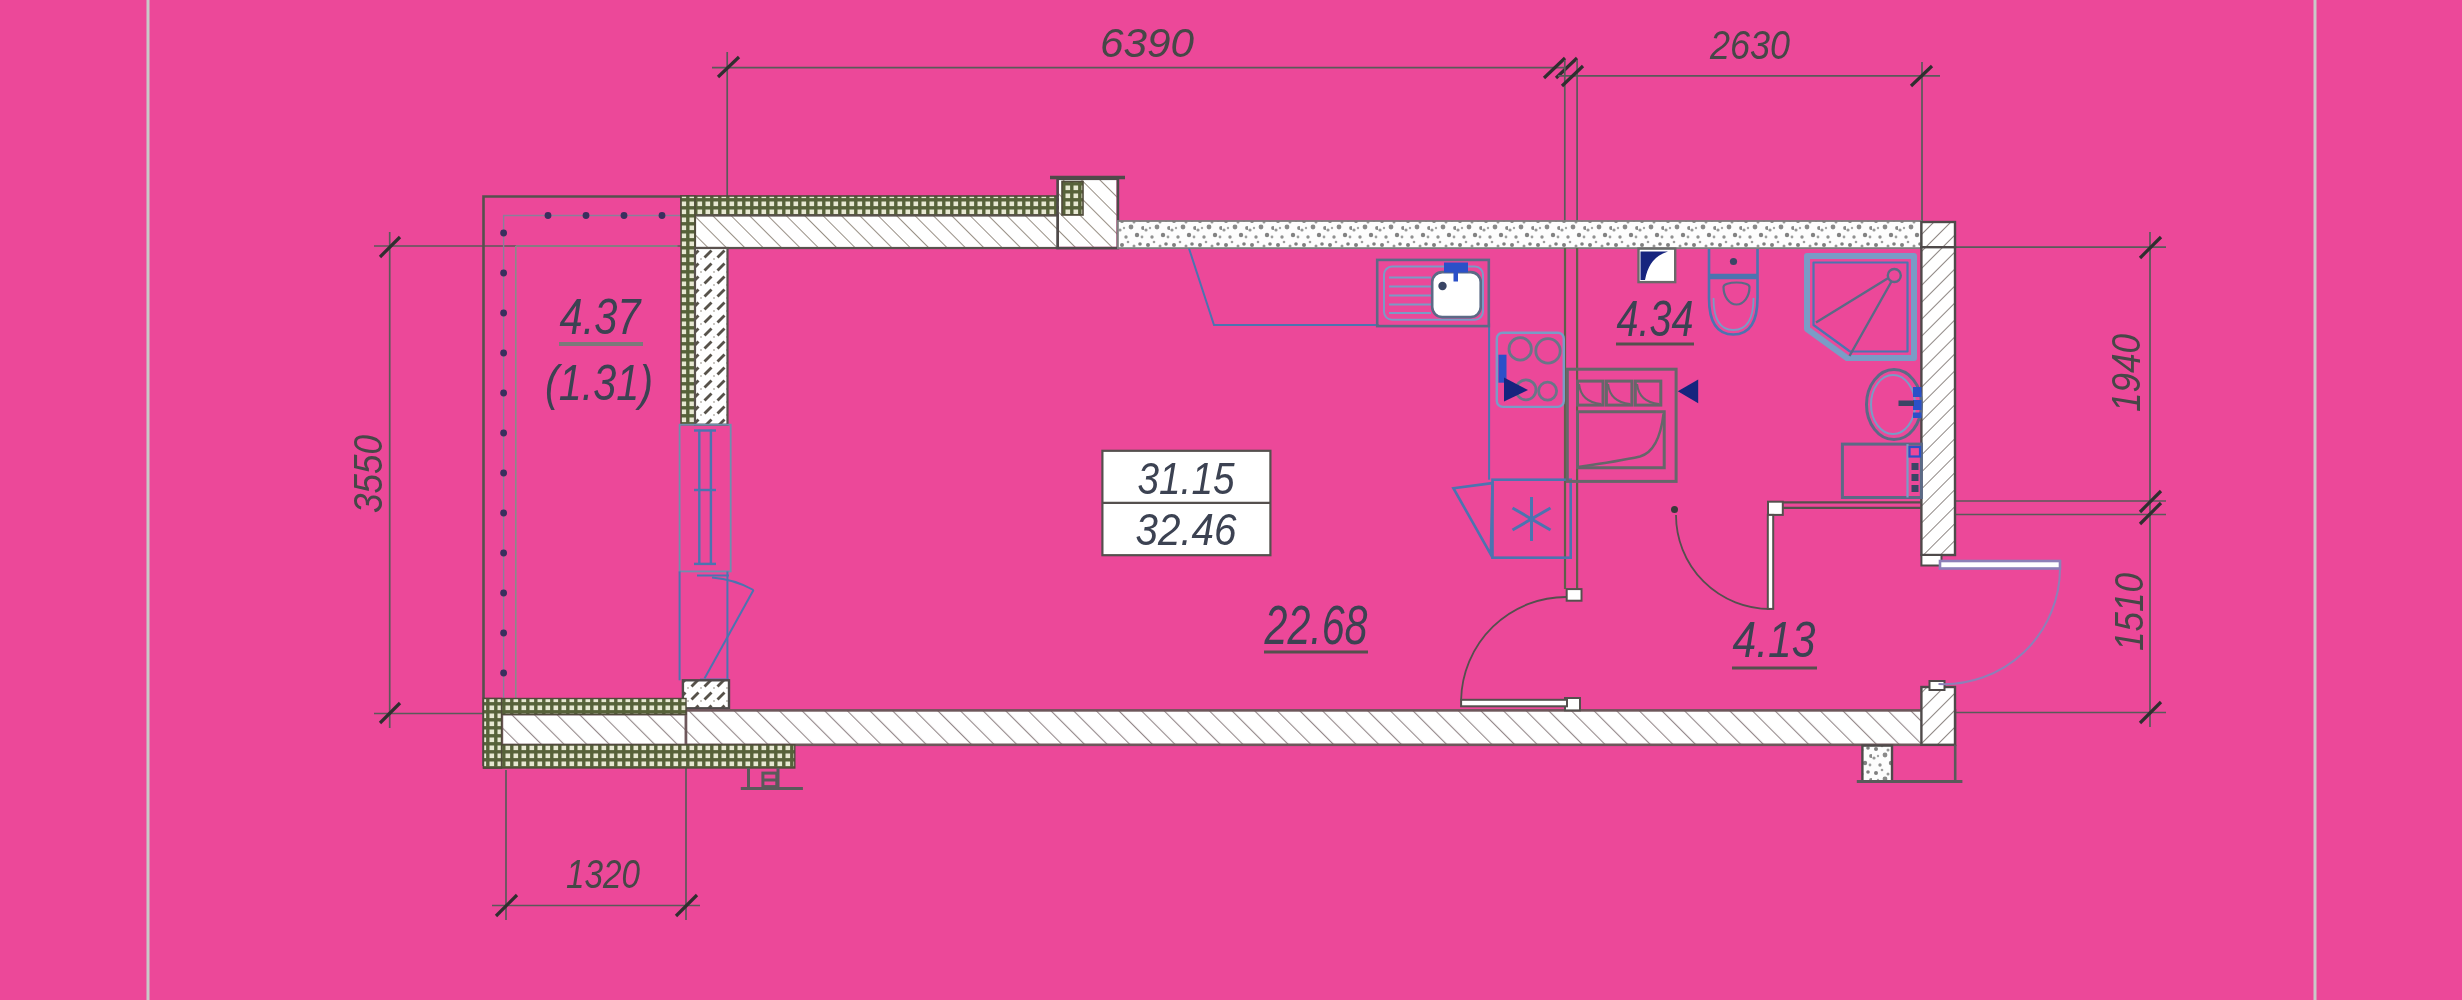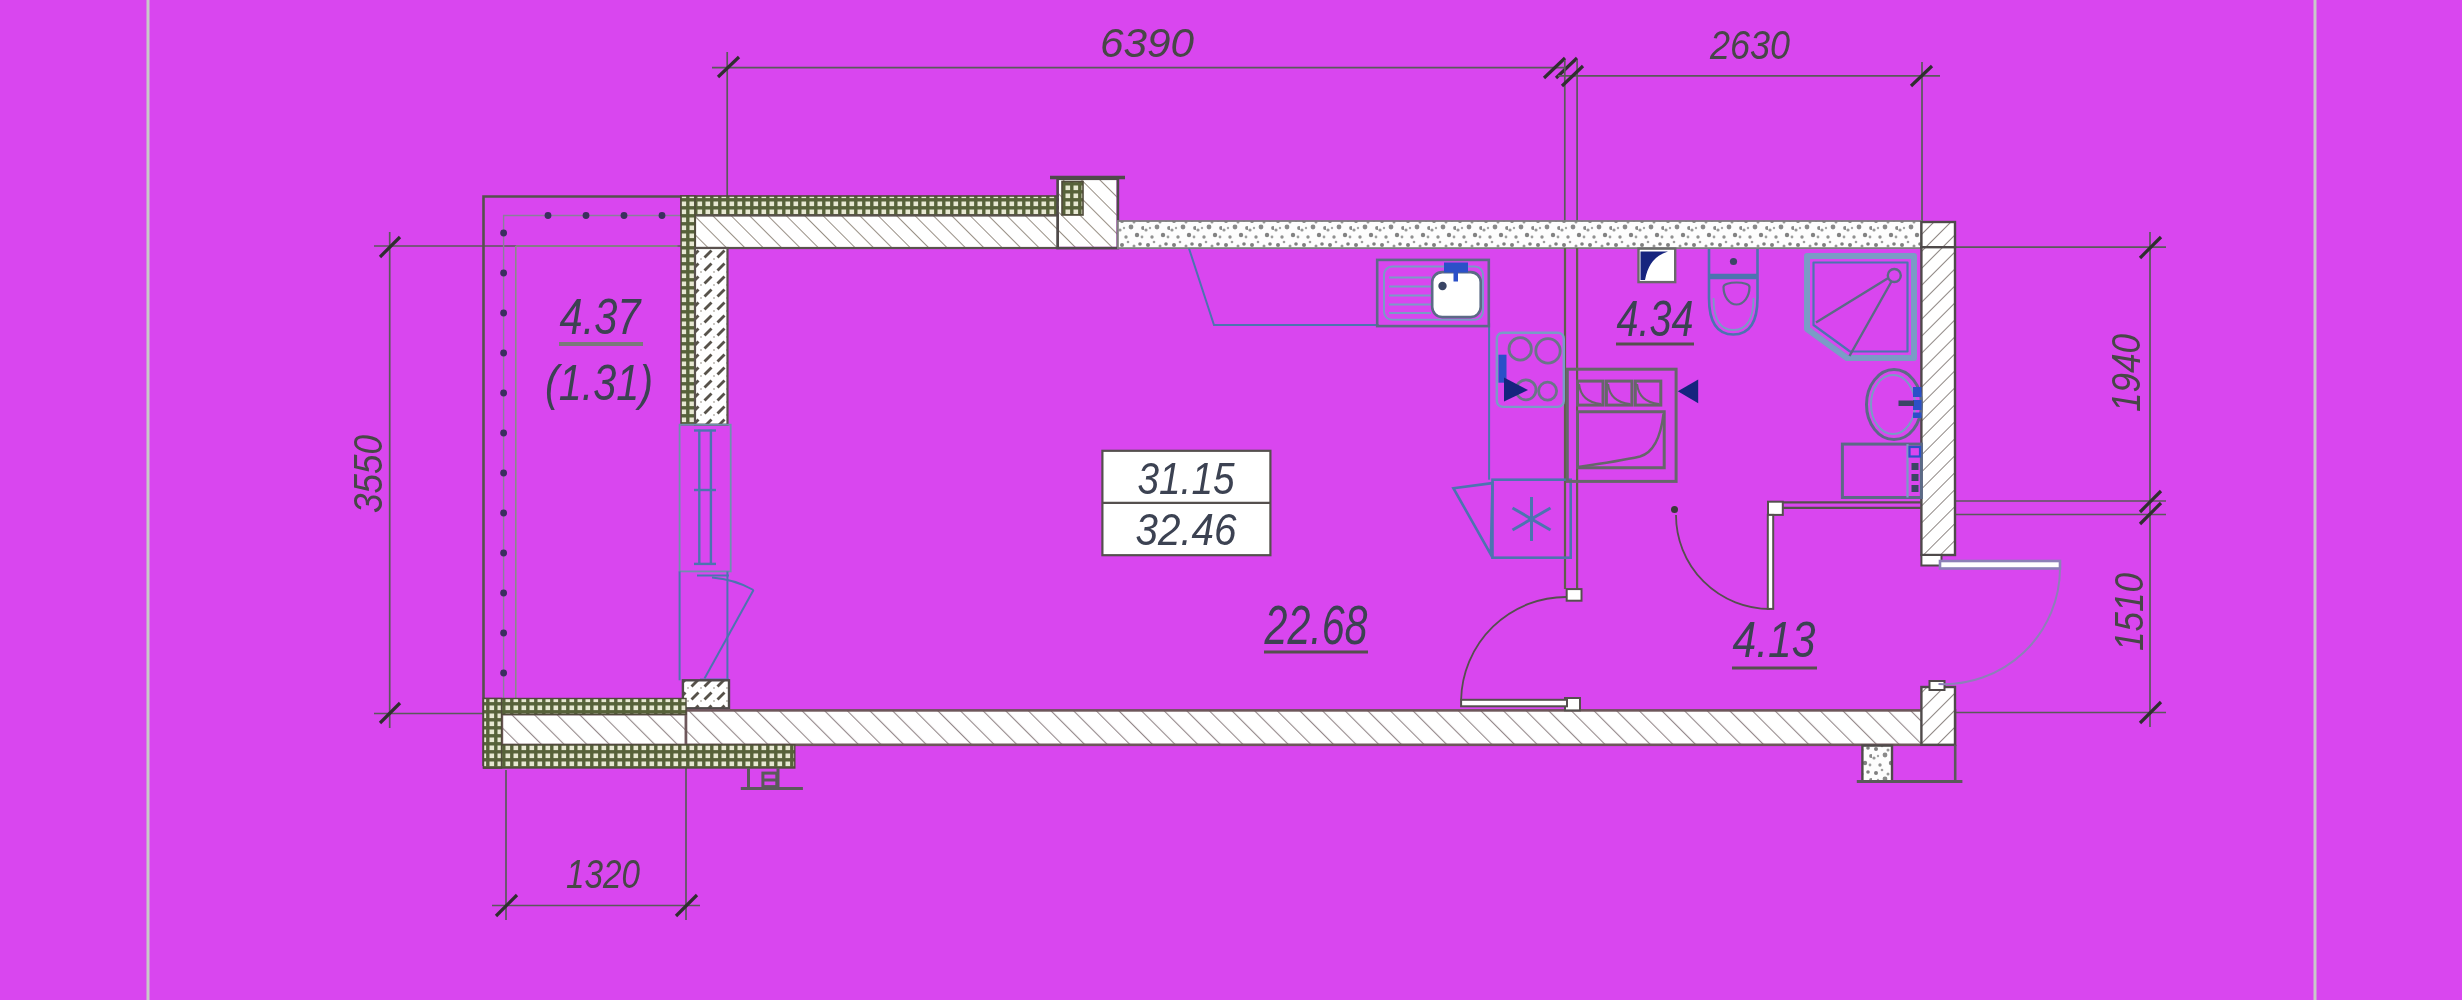--- a/index.html
+++ b/index.html
@@ -1,16 +1,16 @@
 <!DOCTYPE html>
 <html><head>
 <meta charset="utf-8">
 <style>
   html,body{margin:0;padding:0;background:#ffffff;}
-  .wrap{width:2462px;height:1000px;position:relative;background:#d946ef;overflow:hidden;}
+  .wrap{width:2462px;height:1000px;position:relative;background:#ec4899;overflow:hidden;}
   svg{position:absolute;left:0;top:0;}
   text{font-family:"Liberation Sans", sans-serif;font-style:italic;}
 </style>
 </head>
 <body>
 <div class="wrap">
 <svg width="2462" height="1000" viewBox="0 0 2462 1000">
 <defs>
   <pattern id="checker" width="8" height="8" patternUnits="userSpaceOnUse">
     <rect width="8" height="8" fill="#57623a"></rect>

